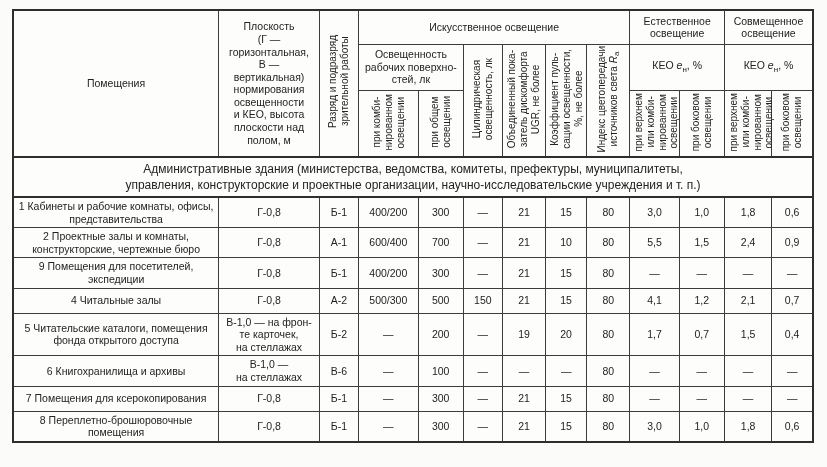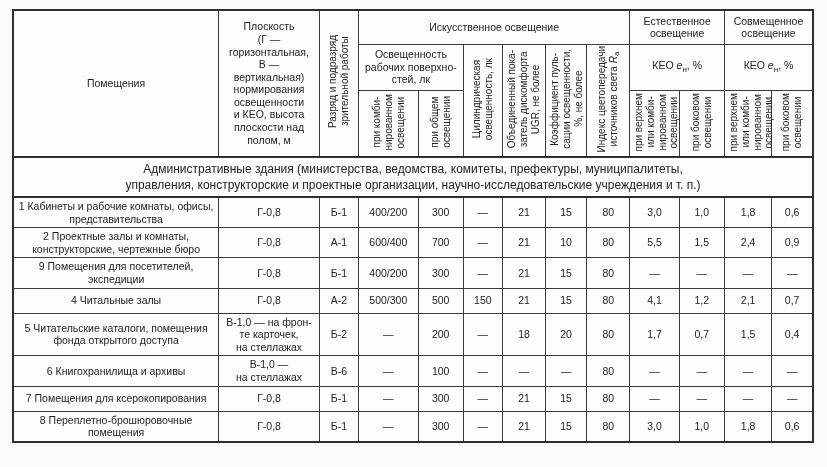--- a/index.html
+++ b/index.html
@@ -228,21 +228,21 @@
 
   <tr>
     <td class="cell-name">5 Читательские каталоги, помещения фонда открытого доступа</td>
     <td class="cell-plane">В-1,0 — на фрон-
 те карточек,
 на стеллажах</td>
     <td>Б-2</td>
     <td>—</td>
     <td>200</td>
     <td>—</td>
-    <td>18</td>
+    <td>19</td>
     <td>20</td>
     <td>80</td>
     <td>1,7</td>
     <td>0,7</td>
     <td>1,5</td>
     <td>0,4</td>
   </tr>
 
   <tr>
     <td class="cell-name">6 Книгохранилища и архивы</td>

